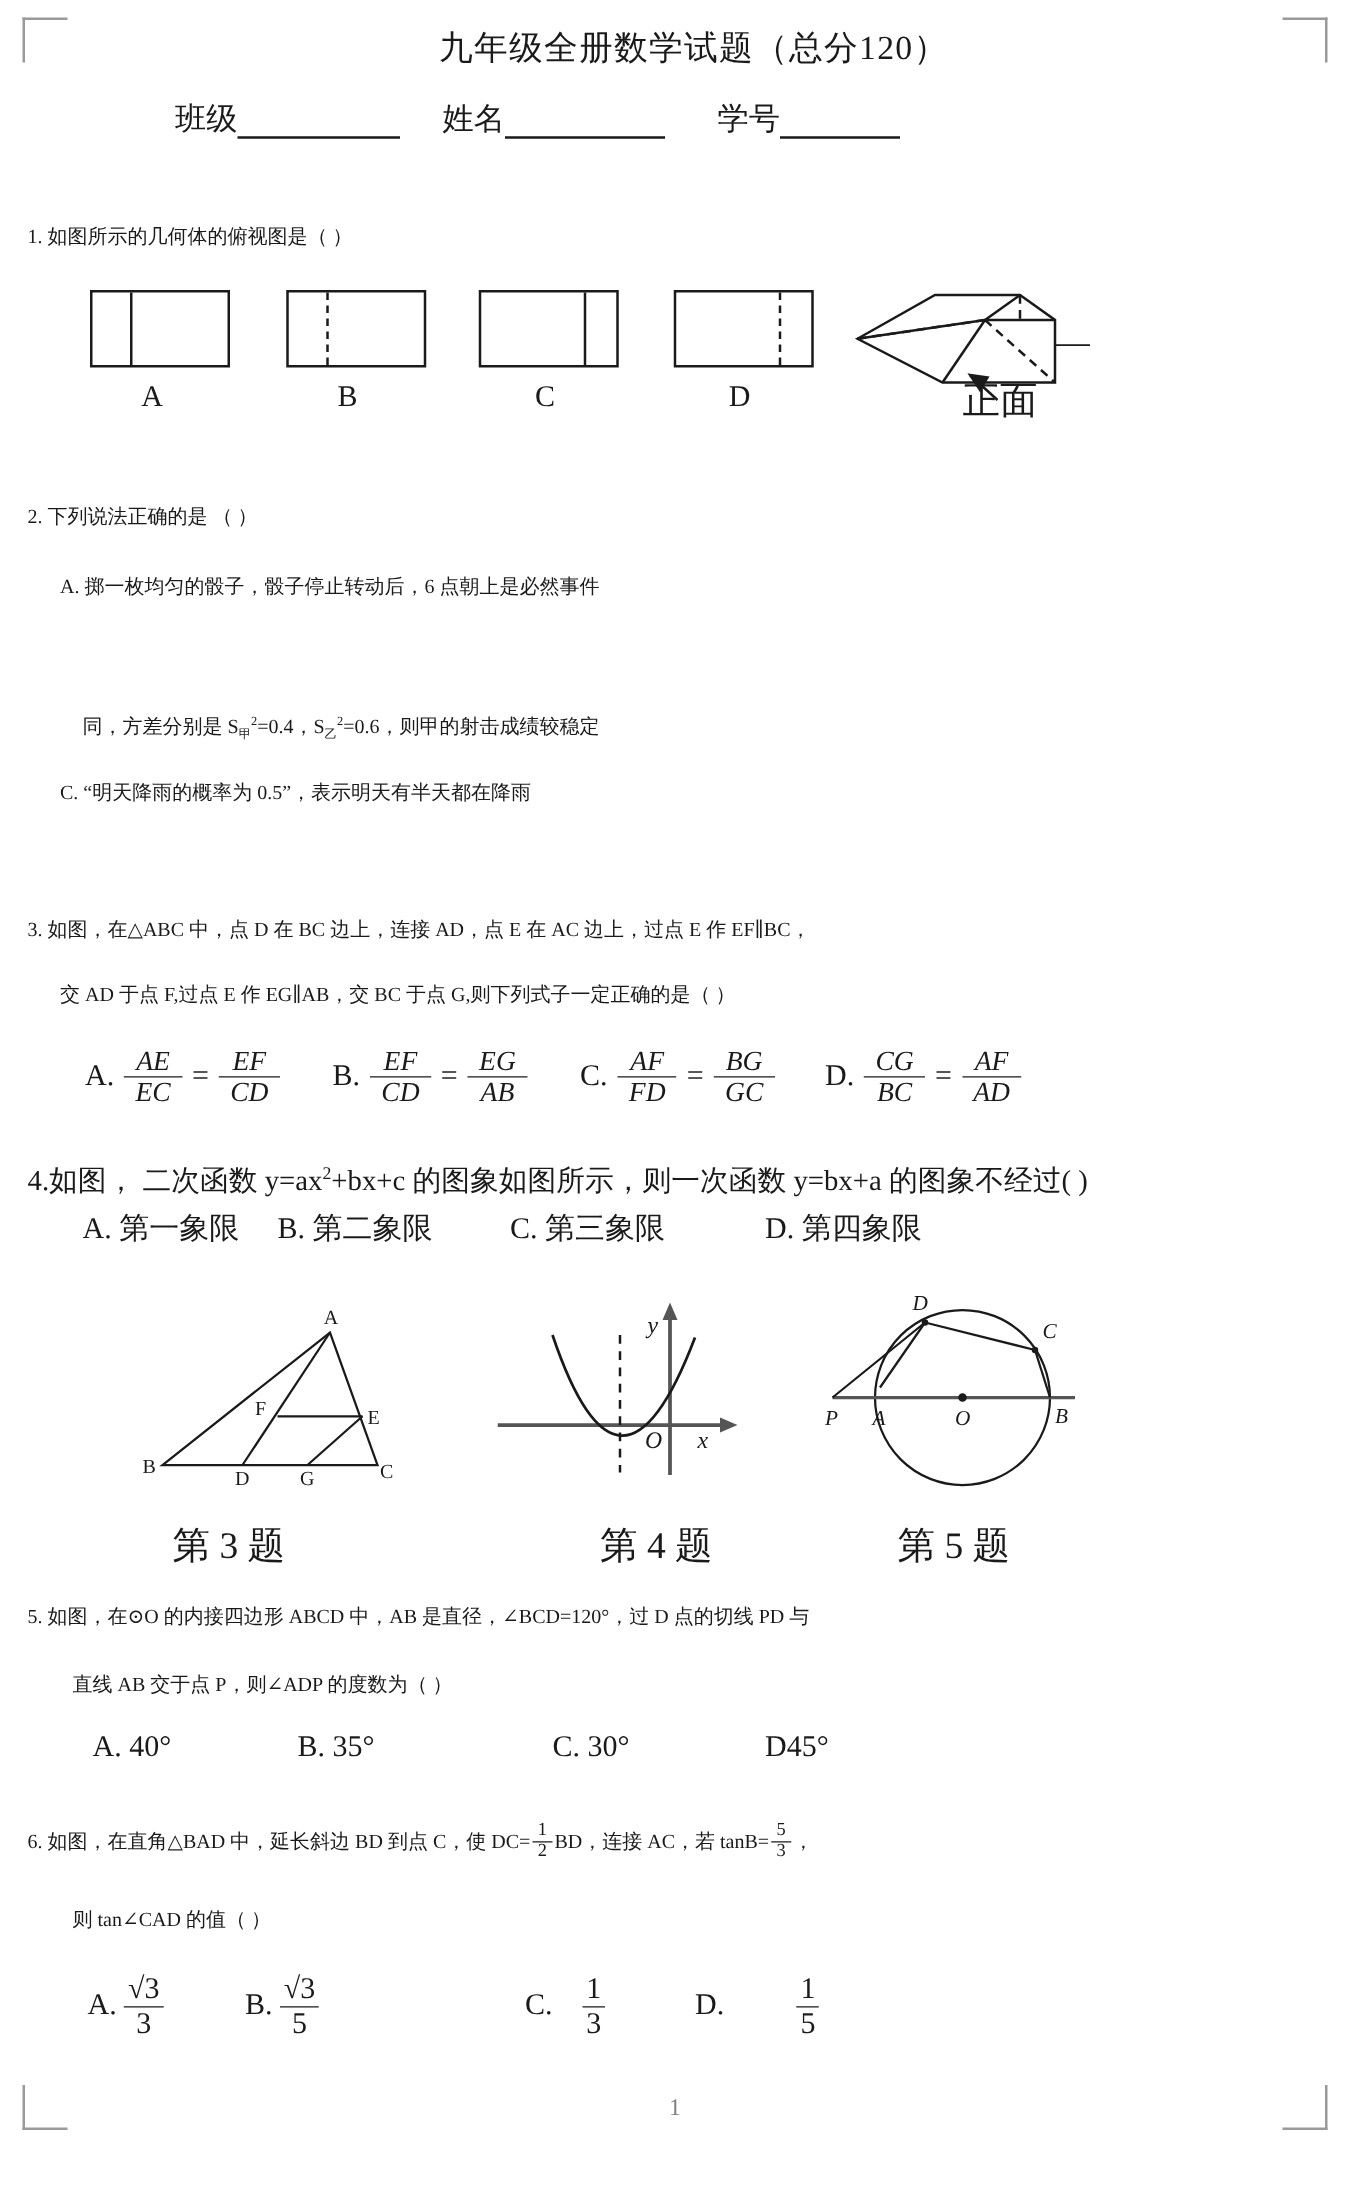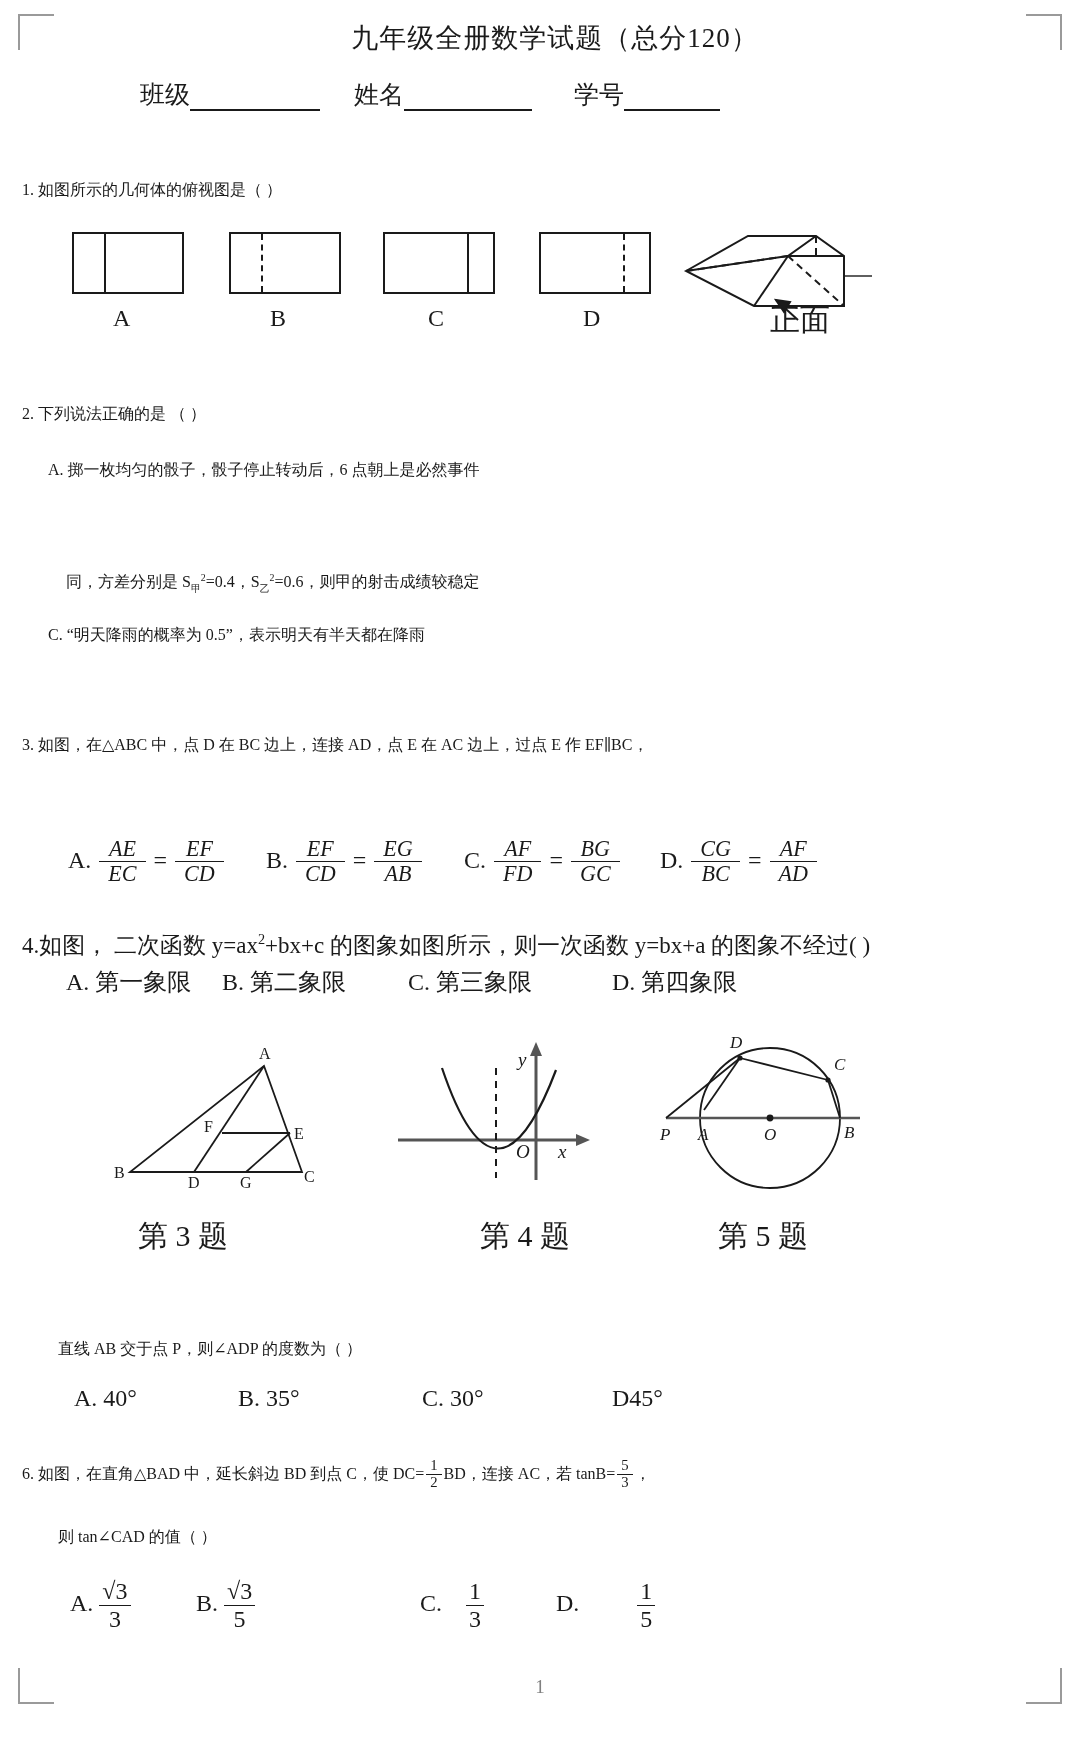--- a/index.html
+++ b/index.html
@@ -199,20 +199,21 @@
   <div class="q" style="left:22px; top:392px;">2.  下列说法正确的是  （            ）</div>
   <div class="q" style="left:48px; top:448px;">A.  掷一枚均匀的骰子，骰子停止转动后，6 点朝上是必然事件</div>
 
   <div class="q" style="left:66px; top:556px;">
     <span>同，方差分别是 S</span><sub class="cn">甲</sub><sup class="sq">2</sup><span>=0.4，S</span><sub class="cn">乙</sub><sup class="sq">2</sup><span>=0.6，则甲的射击成绩较稳定</span>
   </div>
 
   <div class="q" style="left:48px; top:613px;">C.        “明天降雨的概率为 0.5”，表示明天有半天都在降雨</div>
 
   <div class="q" style="left:22px; top:723px;">3.  如图，在△ABC 中，点 D 在 BC 边上，连接 AD，点 E 在 AC 边上，过点 E 作 EF∥BC，</div>
+  <div class="q" style="left:48px; top:775px;">交 AD 于点 F,过点 E 作 EG∥AB，交 BC 于点 G,则下列式子一定正确的是（      ）</div>
 
   <div class="opt-row" style="left:68px; top:838px;">
     <span>A.</span>
     <span class="frac ital wide">
       <span class="num">AE</span><span class="den">EC</span>
     </span>
     <span>=</span>
     <span class="frac ital wide">
       <span class="num">EF</span><span class="den">CD</span>
     </span>
@@ -329,24 +330,25 @@
         <text x="116" y="118">O</text>
         <text x="196" y="116">B</text>
       </g>
     </svg>
   </div>
 
   <div class="figcap" style="left:138px; top:1216px;">第 3 题</div>
   <div class="figcap" style="left:480px; top:1216px;">第 4 题</div>
   <div class="figcap" style="left:718px; top:1216px;">第 5 题</div>
 
+  <div class="q" style="left:22px; top:1272px;">5. 如图，在⊙O 的内接四边形 ABCD 中，AB 是直径，∠BCD=120°，过 D 点的切线 PD 与</div>
   <div class="q" style="left:58px; top:1327px;">直线 AB 交于点 P，则∠ADP 的度数为（            ）</div>
   <div class="opt-row" style="left:74px; top:1385px;">A.  40°</div>
   <div class="opt-row" style="left:238px; top:1385px;">B.  35°</div>
-  <div class="opt-row" style="left:422px; top:1385px;">C.  30°</div>
+  <div class="opt-row" style="left:442px; top:1385px;">C.  30°</div>
   <div class="opt-row" style="left:612px; top:1385px;">D45°</div>
 
   <div class="q" style="left:22px; top:1452px;">
     <span>6.  如图，在直角△BAD 中，延长斜边 BD 到点 C，使 DC=</span><span class="frac"><span class="num">1</span><span class="den">2</span></span><span>BD，连接 AC，若 tanB=</span><span class="frac"><span class="num">5</span><span class="den">3</span></span><span>，</span>
   </div>
   <div class="q" style="left:58px; top:1515px;">则 tan∠CAD 的值（            ）</div>
 
   <div class="opt-row" style="left:70px; top:1578px;">
     <span>A.</span>
     <span class="radfrac"><span class="num">√3</span><span class="den">3</span></span>

